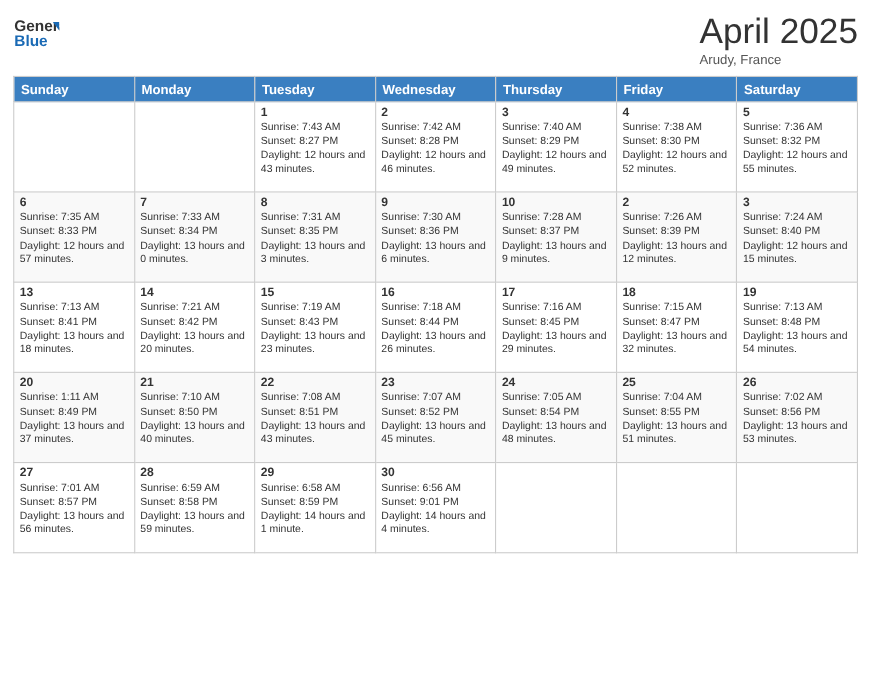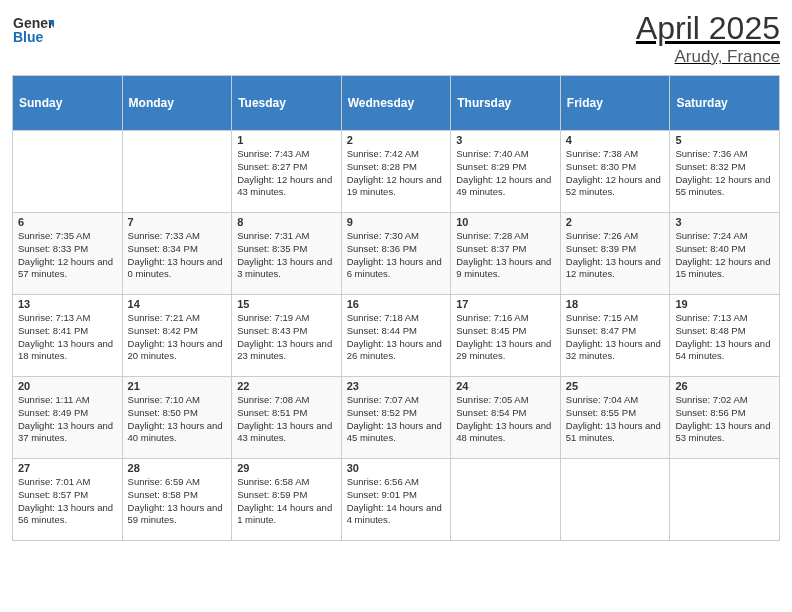--- a/index.html
+++ b/index.html
@@ -20,42 +20,41 @@
       justify-content: space-between;
       align-items: flex-start;
       margin-bottom: 8px;
     }
     .logo {
       display: flex;
       align-items: center;
       gap: 2px;
     }
     .title-block {
-      text-align: right;
-      text-decoration: underline;
+      text-align: left;
     }
     .month-title {
       font-size: 32px;
       color: #333;
       font-weight: normal;
     }
     .location {
-      font-size: 17px;
+      font-size: 12px;
       color: #555;
     }
     .calendar {
       width: 100%;
       border-collapse: collapse;
       table-layout: fixed;
     }
     .calendar th {
       background: #3a7fc1;
       color: #fff;
       text-align: left;
-      padding: 20px 6px;
+      padding: 4px 6px;
       font-size: 12px;
       font-weight: bold;
       border: 1px solid #ccc;
     }
     .calendar td {
       border: 1px solid #ccc;
       vertical-align: top;
       padding: 3px 5px;
       font-size: 9.5px;
       color: #333;
@@ -121,21 +120,21 @@
             <span>Sunrise: 7:43 AM</span><br>
             <span>Sunset: 8:27 PM</span><br>
             <span>Daylight: 12 hours and 43 minutes.</span>
           </div>
         </td>
           <td>
           <span class="day-number">2</span>
           <div class="day-info">
             <span>Sunrise: 7:42 AM</span><br>
             <span>Sunset: 8:28 PM</span><br>
-            <span>Daylight: 12 hours and 19 minutes.</span>
+            <span>Daylight: 12 hours and 46 minutes.</span>
           </div>
         </td>
           <td>
           <span class="day-number">3</span>
           <div class="day-info">
             <span>Sunrise: 7:40 AM</span><br>
             <span>Sunset: 8:29 PM</span><br>
             <span>Daylight: 12 hours and 49 minutes.</span>
           </div>
         </td>

